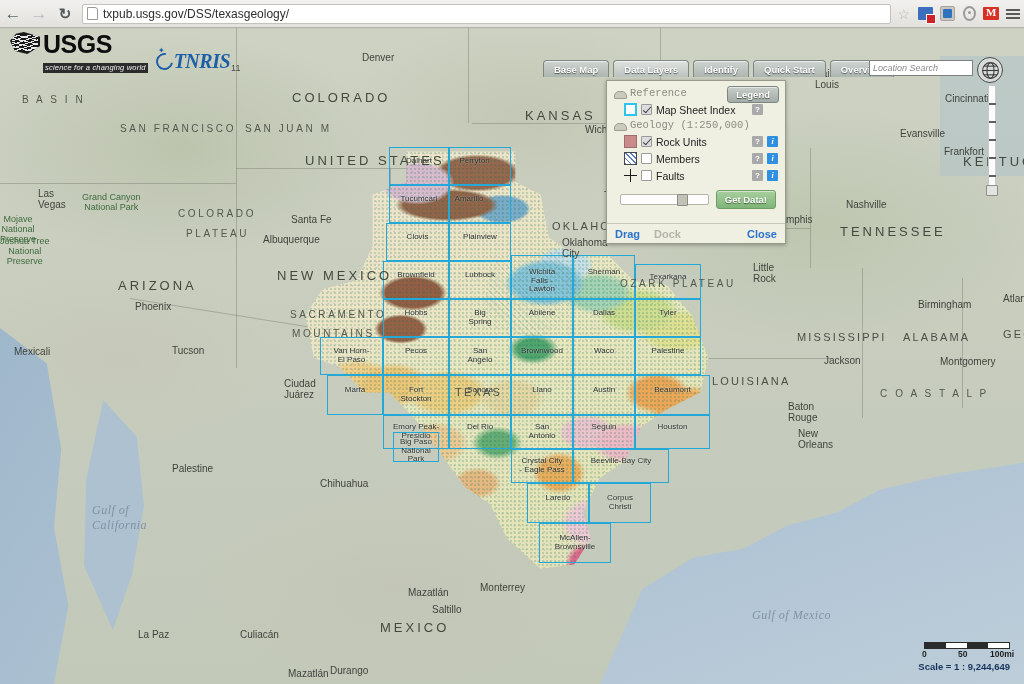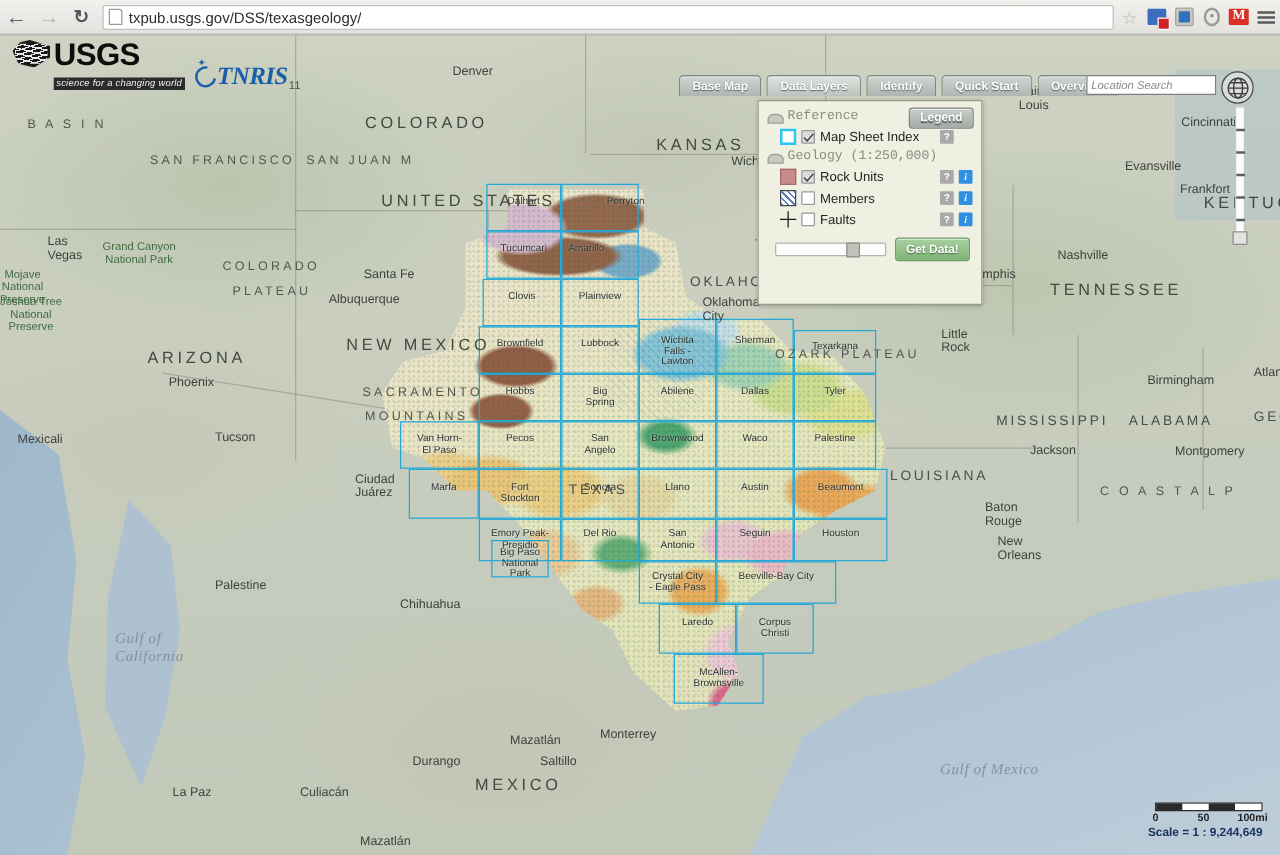--- a/index.html
+++ b/index.html
@@ -444,21 +444,21 @@
   <div id="geology">
     <div id="geo-paint"></div>
     <div id="geo-hatch"></div>
     <div id="geo-speckle"></div>
   </div>
 
   <div id="sheet-grid">
       <div class="sheet-cell" style="left: 389px; top: 119px; width: 60px; height: 38px; border-color: rgb(35, 168, 216);"></div>
       <div class="sheet-label" style="left: 389px; top: 129px; width: 60px;">Dalhart</div>
       <div class="sheet-cell" style="left: 449px; top: 119px; width: 62px; height: 38px; border-color: rgb(35, 168, 216);"></div>
-      <div class="sheet-label" style="left: 475px; top: 129px; width: 51px;">Perryton</div>
+      <div class="sheet-label" style="left: 449px; top: 129px; width: 51px;">Perryton</div>
       <div class="sheet-cell" style="left: 389px; top: 157px; width: 60px; height: 38px; border-color: rgb(35, 168, 216);"></div>
       <div class="sheet-label" style="left: 389px; top: 167px; width: 60px;">Tucumcari</div>
       <div class="sheet-cell" style="left: 449px; top: 157px; width: 62px; height: 38px; border-color: rgb(35, 168, 216);"></div>
       <div class="sheet-label" style="left: 449px; top: 167px; width: 40px;">Amarillo</div>
       <div class="sheet-cell" style="left: 386px; top: 195px; width: 63px; height: 38px; border-color: rgb(35, 168, 216);"></div>
       <div class="sheet-label" style="left: 386px; top: 205px; width: 63px;">Clovis</div>
       <div class="sheet-cell" style="left: 449px; top: 195px; width: 62px; height: 38px; border-color: rgb(35, 168, 216);"></div>
       <div class="sheet-label" style="left: 449px; top: 205px; width: 62px;">Plainview</div>
       <div class="sheet-cell" style="left: 383px; top: 233px; width: 66px; height: 38px; border-color: rgb(35, 168, 216);"></div>
       <div class="sheet-label" style="left: 383px; top: 243px; width: 66px;">Brownfield</div>
@@ -574,21 +574,21 @@
       <div class="map-label lbl-city" style="left: 135px; top: 273px; white-space: pre-line;">Phoenix</div>
       <div class="map-label lbl-city" style="left: 172px; top: 317px; white-space: pre-line;">Tucson</div>
       <div class="map-label lbl-city" style="left: 14px; top: 318px; white-space: pre-line;">Mexicali</div>
       <div class="map-label lbl-city" style="left: 284px; top: 350px; white-space: pre-line;">Ciudad
 Juárez</div>
       <div class="map-label lbl-city" style="left: 320px; top: 450px; white-space: pre-line;">Chihuahua</div>
       <div class="map-label lbl-city" style="left: 172px; top: 435px; white-space: pre-line;">Palestine</div>
       <div class="map-label lbl-city" style="left: 408px; top: 559px; white-space: pre-line;">Mazatlán</div>
       <div class="map-label lbl-city" style="left: 432px; top: 576px; white-space: pre-line;">Saltillo</div>
       <div class="map-label lbl-city" style="left: 480px; top: 554px; white-space: pre-line;">Monterrey</div>
-      <div class="map-label lbl-city" style="left: 330px; top: 576px; white-space: pre-line;">Durango</div>
+      <div class="map-label lbl-city" style="left: 330px; top: 637px; white-space: pre-line;">Durango</div>
       <div class="map-label lbl-city" style="left: 288px; top: 640px; white-space: pre-line;">Mazatlán</div>
       <div class="map-label lbl-city" style="left: 240px; top: 601px; white-space: pre-line;">Culiacán</div>
       <div class="map-label lbl-city" style="left: 138px; top: 601px; white-space: pre-line;">La Paz</div>
       <div class="map-label lbl-city" style="left: 562px; top: 209px; white-space: pre-line;">Oklahoma
 City</div>
       <div class="map-label lbl-city" style="left: 585px; top: 96px; white-space: pre-line;">Wichita</div>
       <div class="map-label lbl-city" style="left: 604px; top: 162px; white-space: pre-line;">Tulsa</div>
       <div class="map-label lbl-city" style="left: 815px; top: 40px; white-space: pre-line;">Saint
 Louis</div>
       <div class="map-label lbl-city" style="left: 662px; top: 72px; white-space: pre-line;">Kansas City</div>
@@ -709,20 +709,26 @@
             <span class="btn-info">i</span>
           </div>
         </div>
       <div id="opacity-row">
         <div id="opacity-slider">
           <div id="opacity-handle" style="left: 64%;"></div>
         </div>
         <button id="get-data-btn">Get Data!</button>
       </div>
     </div>
+    <div id="panel-footer">
+      <span class="foot-link">Drag</span>
+      <span class="foot-link disabled">Dock</span>
+      <span class="foot-spacer"></span>
+      <span class="foot-link">Close</span>
+    </div>
   </div>
 
   <div id="scale-widget">
     <div id="scale-bar">
       <i></i>
         <i></i>
         <i></i>
         <i></i>
     </div>
     <div id="scale-ticks">

